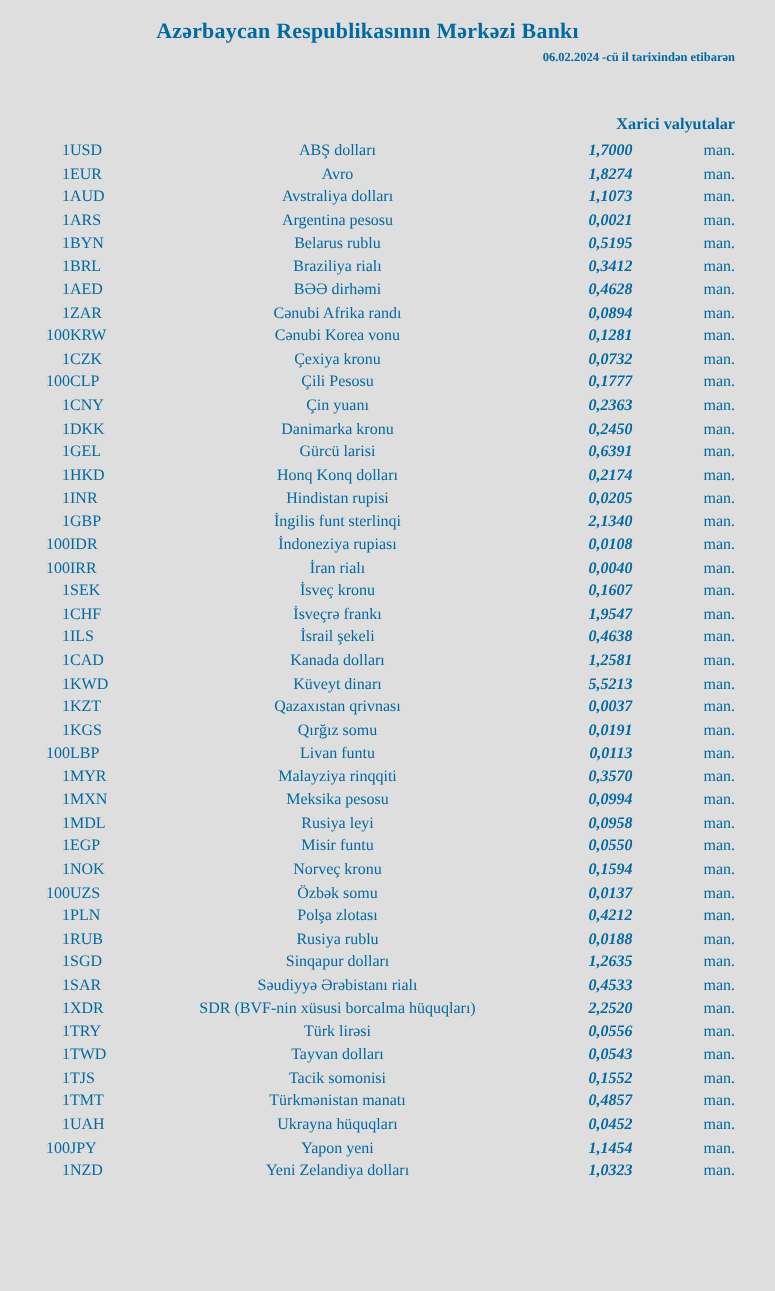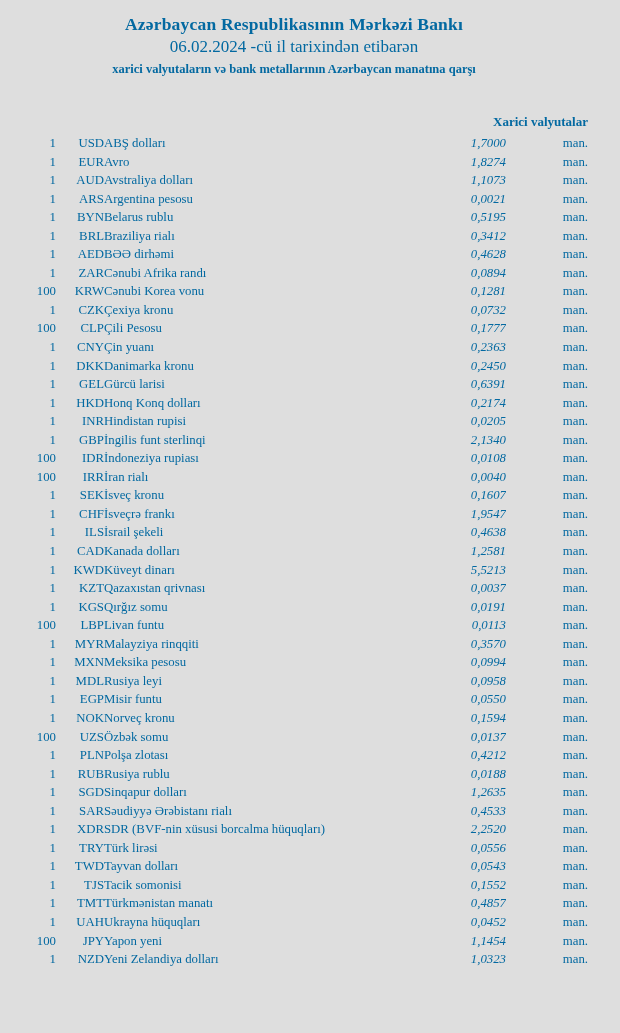--- a/index.html
+++ b/index.html
@@ -20,23 +20,24 @@
     text-align: center;
     padding-top: 12px;
   }
   .bank-name {
     font-size: 17.5px;
     font-weight: bold;
     line-height: 24px;
     letter-spacing: 0.2px;
   }
   .date-line {
-    font-size: 17px;
-    font-weight: normal;
+    font-size: 10px;
+    font-weight: bold;
     line-height: 22px;
+    text-align: right;
   }
   .subtitle-line {
     font-size: 12.5px;
     font-weight: bold;
     line-height: 23px;
   }
   .bulletin-title {
     font-size: 13.5px;
     font-weight: bold;
     line-height: 23px;
@@ -62,49 +63,48 @@
     white-space: nowrap;
     overflow: hidden;
   }
   td.qty {
     width: 56px;
     text-align: right;
     padding-right: 8px;
   }
   td.code {
     width: 48px;
-    text-align: right;
+    text-align: left;
     margin-top: 12px;
   }
   td.name {
-    text-align: left;
+    text-align: center;
     padding-left: 8px;
   }
   td.rate {
     width: 70px;
     text-align: right;
-    font-weight: normal;
+    font-weight: bold;
     font-style: italic;
   }
   td.unit {
     width: 82px;
     text-align: right;
     padding-left: 11px;
     font-family: Liberation Serif, serif;
   }
 </style>
 </head>
 <body>
 
 <div class="page">
 
   <div class="doc-header">
     <div class="bank-name">Azərbaycan Respublikasının Mərkəzi Bankı</div>
     <div class="date-line">06.02.2024  -cü il tarixindən etibarən</div>
-    <div class="subtitle-line">xarici valyutaların və bank metallarının Azərbaycan manatına qarşı</div>
   </div>
 
   <div class="section-title">Xarici valyutalar</div>
 
   <table class="rates">
     <tbody>
         <tr>
           <td class="qty">1</td>
           <td class="code">USD</td>
           <td class="name">ABŞ dolları</td>

